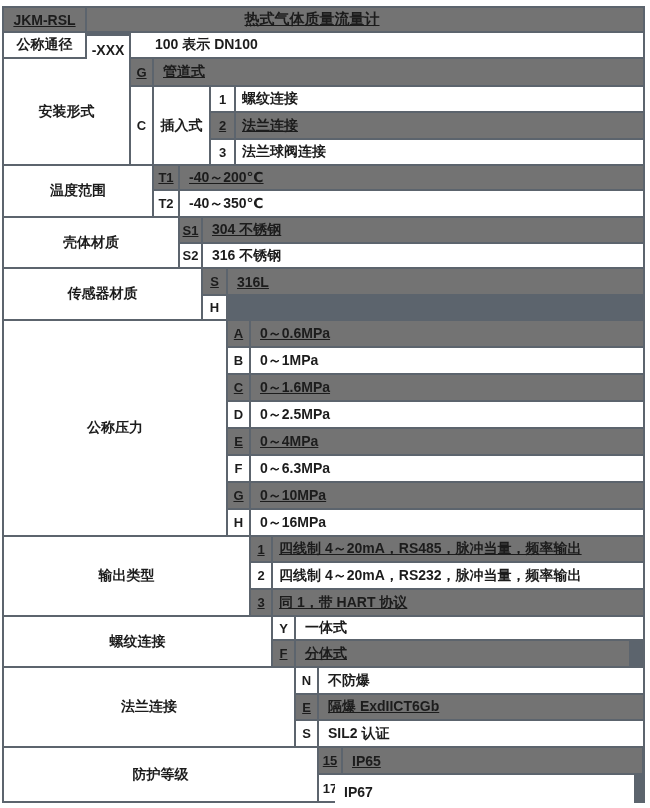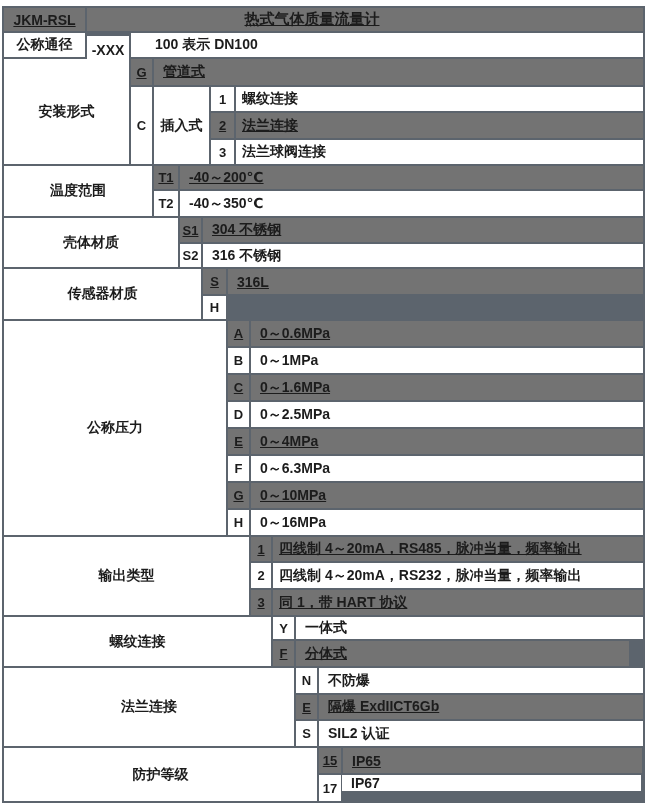--- a/index.html
+++ b/index.html
@@ -96,14 +96,14 @@
   <div class="cell l" style="left:319px;top:668px;width:324px;height:25px">不防爆</div>
   <div class="cell blue code" style="left:296px;top:695px;width:21px;height:24px">E</div>
   <div class="cell blue l" style="left:319px;top:695px;width:324px;height:24px">隔爆 ExdIICT6Gb</div>
   <div class="cell code" style="left:296px;top:721px;width:21px;height:25px">S</div>
   <div class="cell l" style="left:319px;top:721px;width:324px;height:25px">SIL2 认证</div>
 
   <div class="cell c" style="left:4px;top:748px;width:313px;height:53px">防护等级</div>
   <div class="cell blue code" style="left:319px;top:748px;width:22px;height:25px">15</div>
   <div class="cell blue l" style="left:343px;top:748px;width:299px;height:25px">IP65</div>
   <div class="cell code" style="left:319px;top:775px;width:22px;height:26px">17</div>
-  <div class="cell l" style="left:342px;top:775px;width:299px;height:16px">IP67</div>
+  <div class="cell l" style="left:335px;top:775px;width:299px;height:34px">IP67</div>
 </div>
 
 </body></html>

